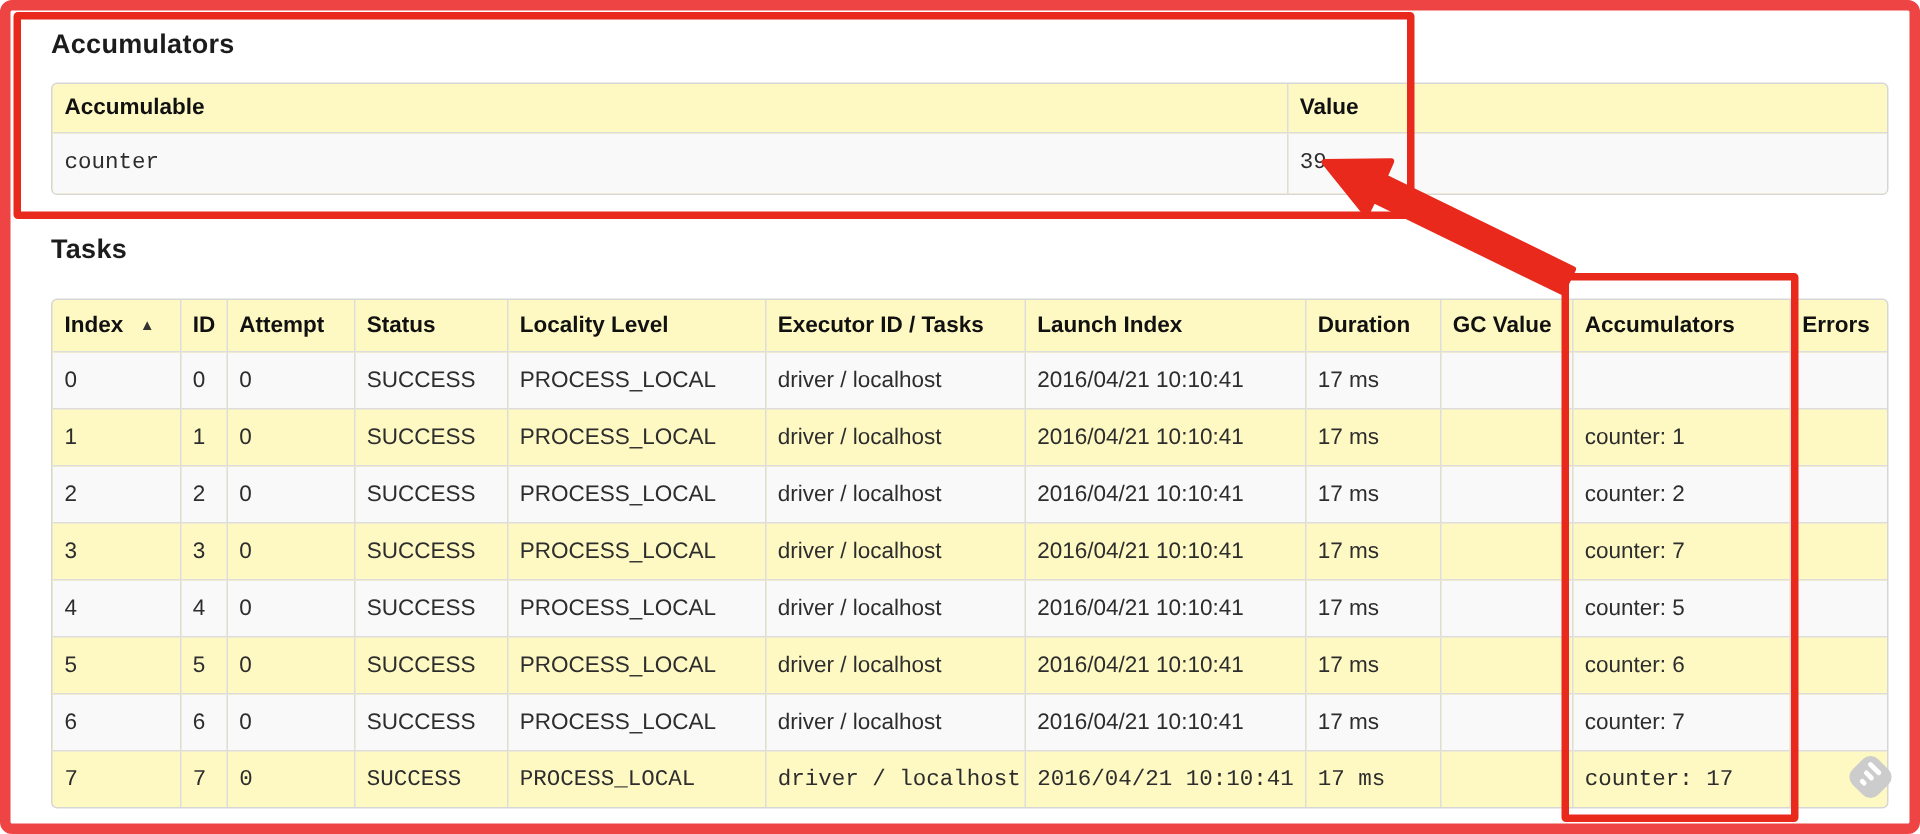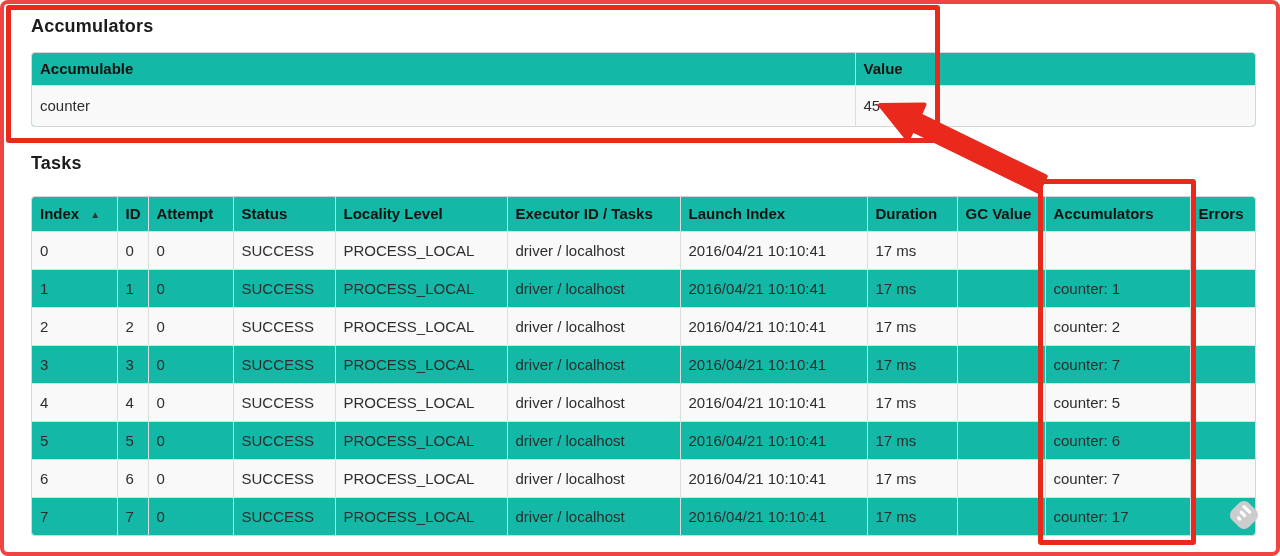--- a/index.html
+++ b/index.html
@@ -3,21 +3,21 @@
 <meta charset="utf-8">
 <style>
   * { box-sizing: border-box; margin: 0; padding: 0; }
   html,body { background:#fff; }
   body { font-family: "Liberation Sans", "DejaVu Sans", sans-serif; }
 
   #screen {
     position: relative;
     width: 1280px; height: 556px;
     background: #ffffff;
-    border: 4px solid #ef4444;
+    border: 7px solid #ef4444;
     border-radius: 8px;
     overflow: hidden;
   }
 
   .section-title {
     position: absolute;
     left: 27px;
     font-size: 18px;
     font-weight: bold;
     color: #1c1c1c;
@@ -26,21 +26,21 @@
   #accumulators-title { top: 12px; }
   #tasks-title { top: 149px; }
 
   .tbl-wrap {
     position: absolute;
     left: 27px;
     width: 1225px;
     border: 1px solid #d6d6d6;
     border-radius: 4px;
     overflow: hidden;
-    background: #14b8a6;
+    background: #fef9c3;
   }
   #accumulators-table-wrap { top: 48px; }
   #tasks-table-wrap { top: 192px; }
 
   table {
     width: 100%;
     border-collapse: collapse;
     table-layout: fixed;
     font-size: 15px;
   }
@@ -49,21 +49,21 @@
     vertical-align: middle;
     padding: 0 8px;
     border-right: 1px solid #dddddd;
     border-bottom: 1px solid #dddddd;
     color: #2d2d2d;
     white-space: nowrap;
     overflow: hidden;
   }
   th { font-weight: bold; color: #111; }
   th:last-child, td:last-child { border-right: none; }
-  tbody tr:last-child td { border-bottom: none; }
+  tbody tr:last-child td { border-bottom: none; font-family: Liberation Mono, monospace; }
   tbody tr:nth-child(odd) td { background: #f9f9f9; }
 
   #accumulators-table th { height: 32px; }
   #accumulators-table td { height: 41px; }
   #tasks-table th { height: 34px; }
   #tasks-table td { height: 38px; }
 
   .sort-icon {
     display: inline-block;
     font-size: 10px;
@@ -111,21 +111,21 @@
       </colgroup>
       <thead>
         <tr>
           <th>Accumulable</th>
           <th>Value</th>
         </tr>
       </thead>
       <tbody>
           <tr>
             <td>counter</td>
-            <td>45</td>
+            <td>39</td>
           </tr>
         </tbody>
     </table>
   </div>
 
   <h4 class="section-title" id="tasks-title">Tasks</h4>
 
   <div class="tbl-wrap" id="tasks-table-wrap">
     <table id="tasks-table">
       <colgroup>

